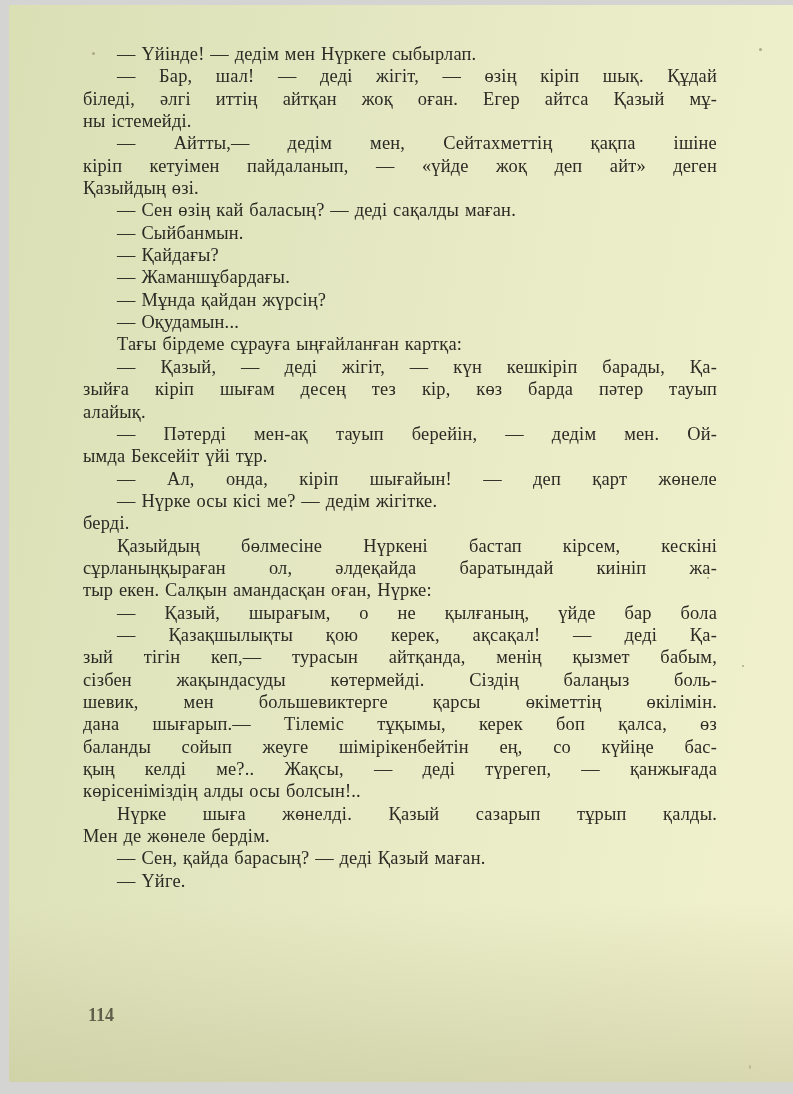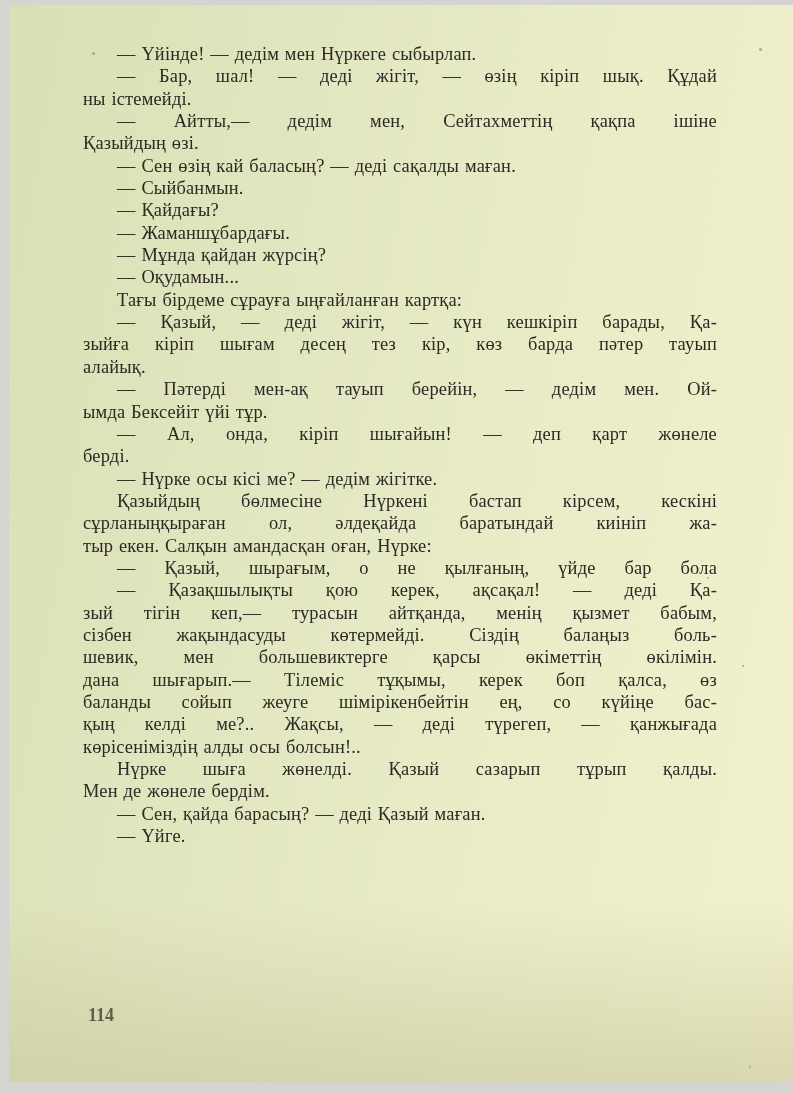--- a/index.html
+++ b/index.html
@@ -79,38 +79,40 @@
 <div class="page">
   <span class="speck" style="left:83px;top:47px;"></span>
   <span class="speck" style="left:750px;top:43px;"></span>
   <span class="speck" style="left:698px;top:572px;width:2px;height:2px;"></span>
   <span class="speck" style="left:733px;top:660px;width:2px;height:2px;"></span>
   <span class="speck" style="left:740px;top:1060px;width:2px;height:4px;"></span>
 
   <div class="text-block" id="text-block">
       <span class="line indent short">— Үйінде! — дедім мен Нүркеге сыбырлап.</span>
       <span class="line indent">— Бар, шал! — деді жігіт, — өзің кіріп шық. Құдай</span>
+      <span class="line">біледі, әлгі иттің айтқан жоқ оған. Егер айтса Қазый мұ-</span>
       <span class="line short">ны істемейді.</span>
       <span class="line indent">— Айтты,— дедім мен, Сейтахметтің қақпа ішіне</span>
+      <span class="line">кіріп кетуімен пайдаланып, — «үйде жоқ деп айт» деген</span>
       <span class="line short">Қазыйдың өзі.</span>
       <span class="line indent short">— Сен өзің кай баласың? — деді сақалды маған.</span>
       <span class="line indent short">— Сыйбанмын.</span>
       <span class="line indent short">— Қайдағы?</span>
       <span class="line indent short">— Жаманшұбардағы.</span>
       <span class="line indent short">— Мұнда қайдан жүрсің?</span>
       <span class="line indent short">— Оқудамын...</span>
       <span class="line indent short">Тағы бірдеме сұрауға ыңғайланған картқа:</span>
       <span class="line indent">— Қазый, — деді жігіт, — күн кешкіріп барады, Қа-</span>
       <span class="line">зыйға кіріп шығам десең тез кір, көз барда пәтер тауып</span>
       <span class="line short">алайық.</span>
       <span class="line indent">— Пәтерді мен-ақ тауып берейін, — дедім мен. Ой-</span>
       <span class="line short">ымда Бексейіт үйі тұр.</span>
       <span class="line indent">— Ал, онда, кіріп шығайын! — деп қарт жөнеле</span>
+      <span class="line indent short">— Нүрке осы кісі ме? — дедім жігітке.</span>
       <span class="line short">берді.</span>
-      <span class="line indent short">— Нүрке осы кісі ме? — дедім жігітке.</span>
       <span class="line indent">Қазыйдың бөлмесіне Нүркені бастап кірсем, кескіні</span>
       <span class="line">сұрланыңқыраған ол, әлдеқайда баратындай киініп жа-</span>
       <span class="line short">тыр екен. Салқын амандасқан оған, Нүрке:</span>
       <span class="line indent">— Қазый, шырағым, о не қылғаның, үйде бар бола</span>
       <span class="line indent">— Қазақшылықты қою керек, ақсақал! — деді Қа-</span>
       <span class="line">зый тігін кеп,— турасын айтқанда, менің қызмет бабым,</span>
       <span class="line">сізбен жақындасуды көтермейді. Сіздің балаңыз боль-</span>
       <span class="line">шевик, мен большевиктерге қарсы өкіметтің өкілімін.</span>
       <span class="line">дана шығарып.— Тілеміс тұқымы, керек боп қалса, өз</span>
       <span class="line">баланды сойып жеуге шімірікенбейтін ең, со күйіңе бас-</span>

